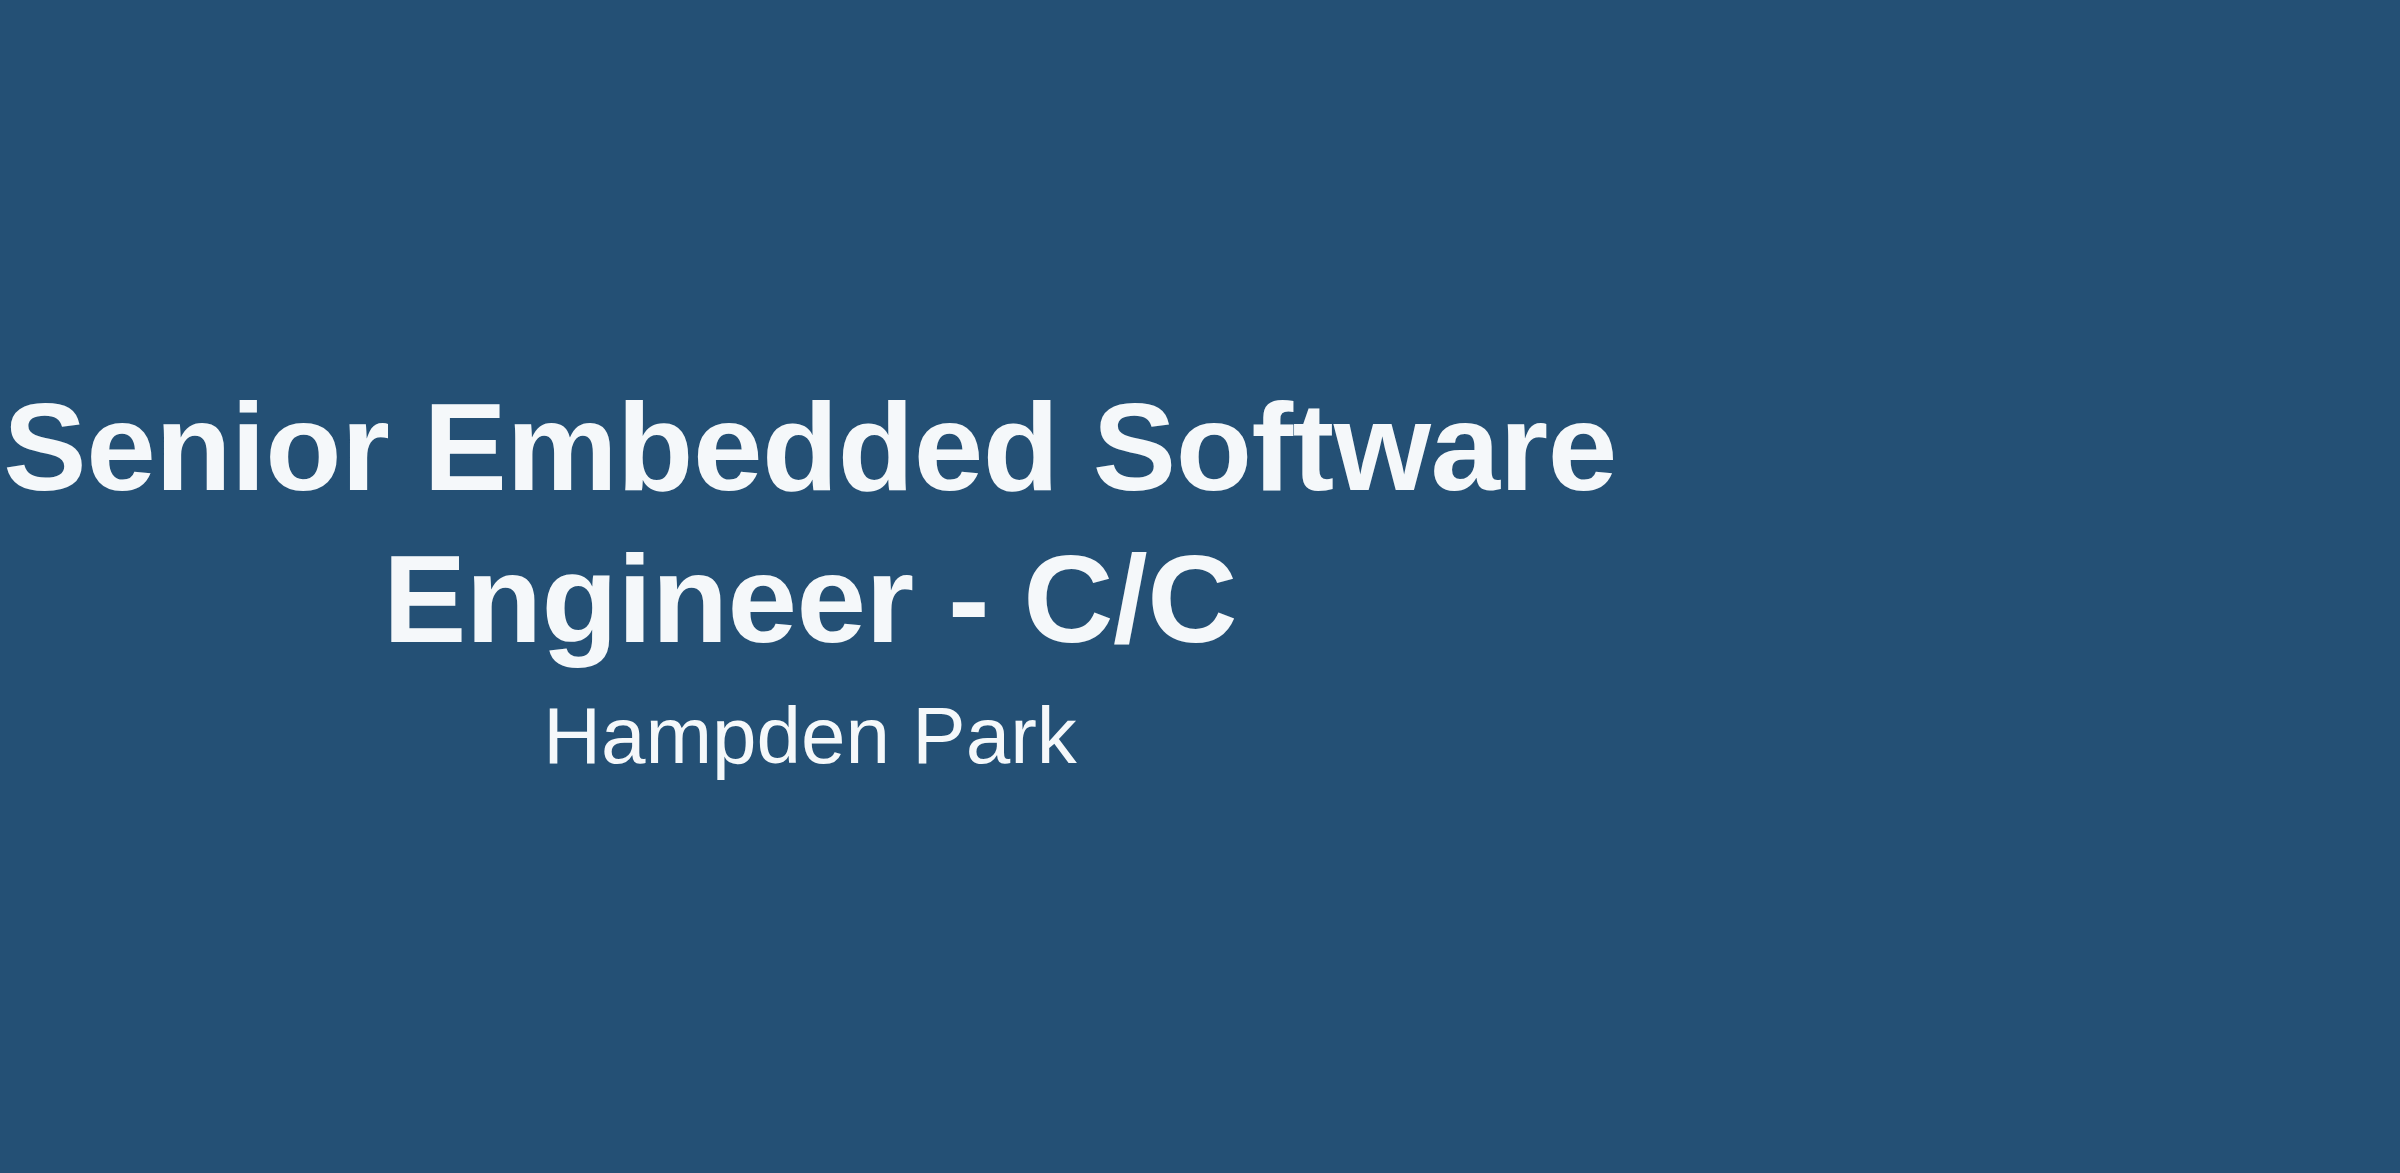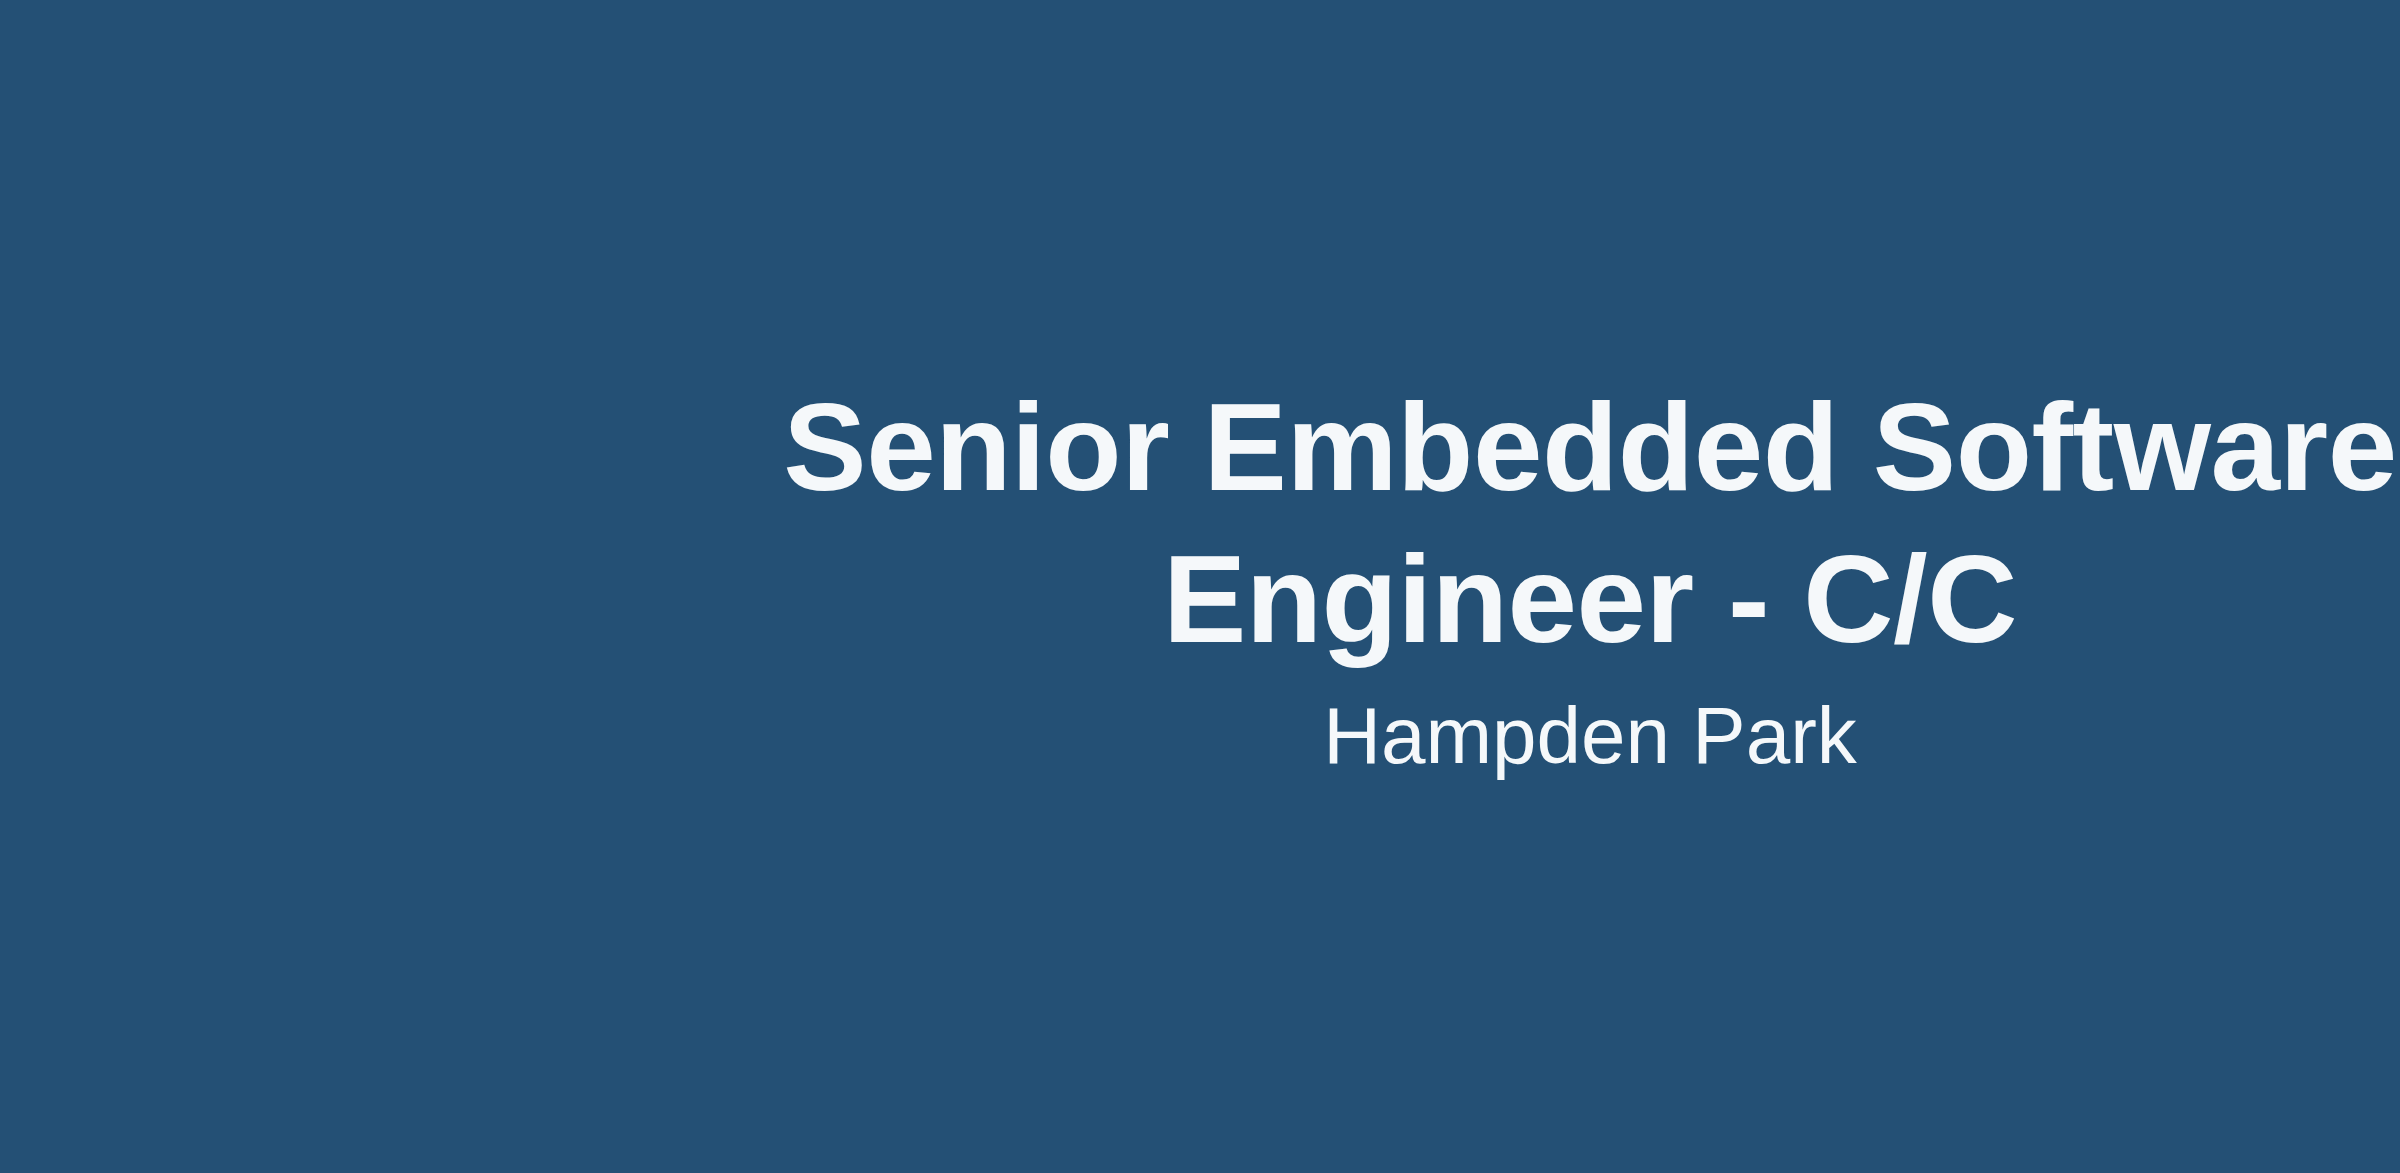--- a/index.html
+++ b/index.html
@@ -15,21 +15,21 @@
     font-family: "Liberation Sans", sans-serif;
   }
 
   #banner {
     position: relative;
     width: 2400px;
     height: 1173px;
     background-color: #245075;
     display: flex;
     flex-direction: column;
-    align-items: flex-end;
+    align-items: flex-start;
     justify-content: center;
     box-sizing: border-box;
   }
 
   #banner-content {
     width: 1620px;
     text-align: center;
     
     transform: translateY(-7px);
   }

